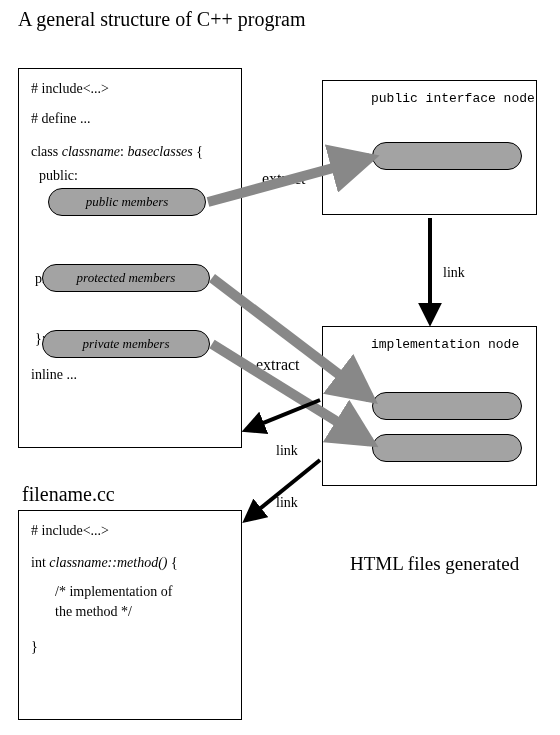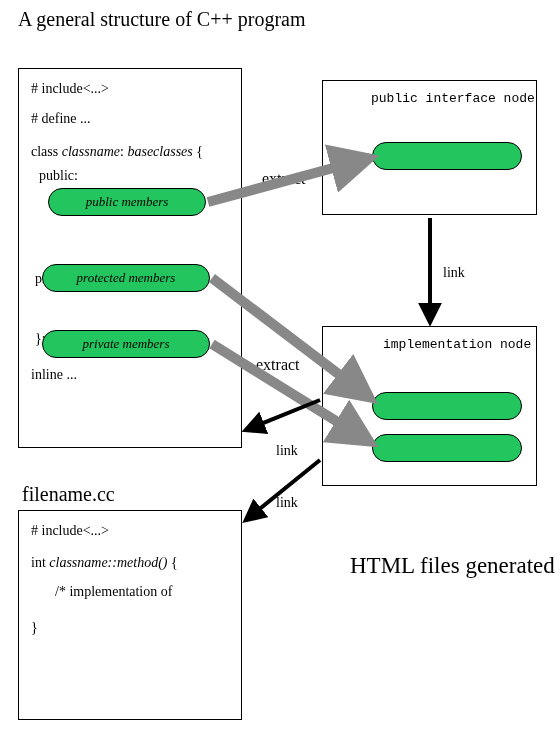--- a/index.html
+++ b/index.html
@@ -36,40 +36,40 @@
   .code {
     font-size: 14px;
     line-height: 1.4;
     padding: 10px 12px;
   }
   .italic { font-style: italic; }
   .pill {
     position: absolute;
     border: 1px solid #000;
     border-radius: 14px;
-    background: #22c55e;
+    background: #a3a3a3;
     box-sizing: border-box;
     display: flex;
     align-items: center;
     justify-content: center;
     font-size: 13px;
     font-style: italic;
   }
   .node-label {
     position: absolute;
     font-size: 13px;
     font-family: Liberation Mono, monospace;
   }
   .edge-label {
     position: absolute;
     font-size: 16px;
   }
   .caption {
     position: absolute;
-    font-size: 23px;
+    font-size: 19px;
     line-height: 1.25;
   }
   svg.overlay {
     position: absolute;
     left: 0; top: 0;
     width: 560px;
     height: 735px;
     pointer-events: none;
   }
 </style>
@@ -110,31 +110,32 @@
   <div class="file-label" style="left:22px; top:483px;">filename.cc</div>
 
   <div class="box code" style="left:18px; top:510px; width:224px; height:210px;">
     <div># include&lt;...&gt;</div>
     <div style="height:12px;"></div>
     <div>
       <span>int </span><span class="italic">classname::method()</span><span> {</span>
     </div>
     <div style="height:10px;"></div>
     <div style="padding-left:24px;">/* implementation of</div>
+    <div style="padding-left:24px;">   the method */</div>
     <div style="height:16px;"></div>
     <div>}</div>
   </div>
 
   <div class="box" style="left:322px; top:80px; width:215px; height:135px;">
     <div class="node-label" style="left:48px; top:10px;">public interface node</div>
   </div>
   <div class="pill" style="left:372px; top:142px; width:150px; height:28px;"></div>
 
   <div class="box" style="left:322px; top:326px; width:215px; height:160px;">
-    <div class="node-label" style="left:48px; top:10px;margin-left:12px;">implementation node</div>
+    <div class="node-label" style="left:48px; top:10px;">implementation node</div>
   </div>
   <div class="pill" style="left:372px; top:392px; width:150px; height:28px;"></div>
   <div class="pill" style="left:372px; top:434px; width:150px; height:28px;"></div>
 
   <div class="caption" style="left:350px; top:552px;">
     <span>HTML files generated</span><br>
   </div>
 
   <div class="edge-label" style="left:262px; top:170px;">extract</div>
   <div class="edge-label" style="left:256px; top:356px;">extract</div>

